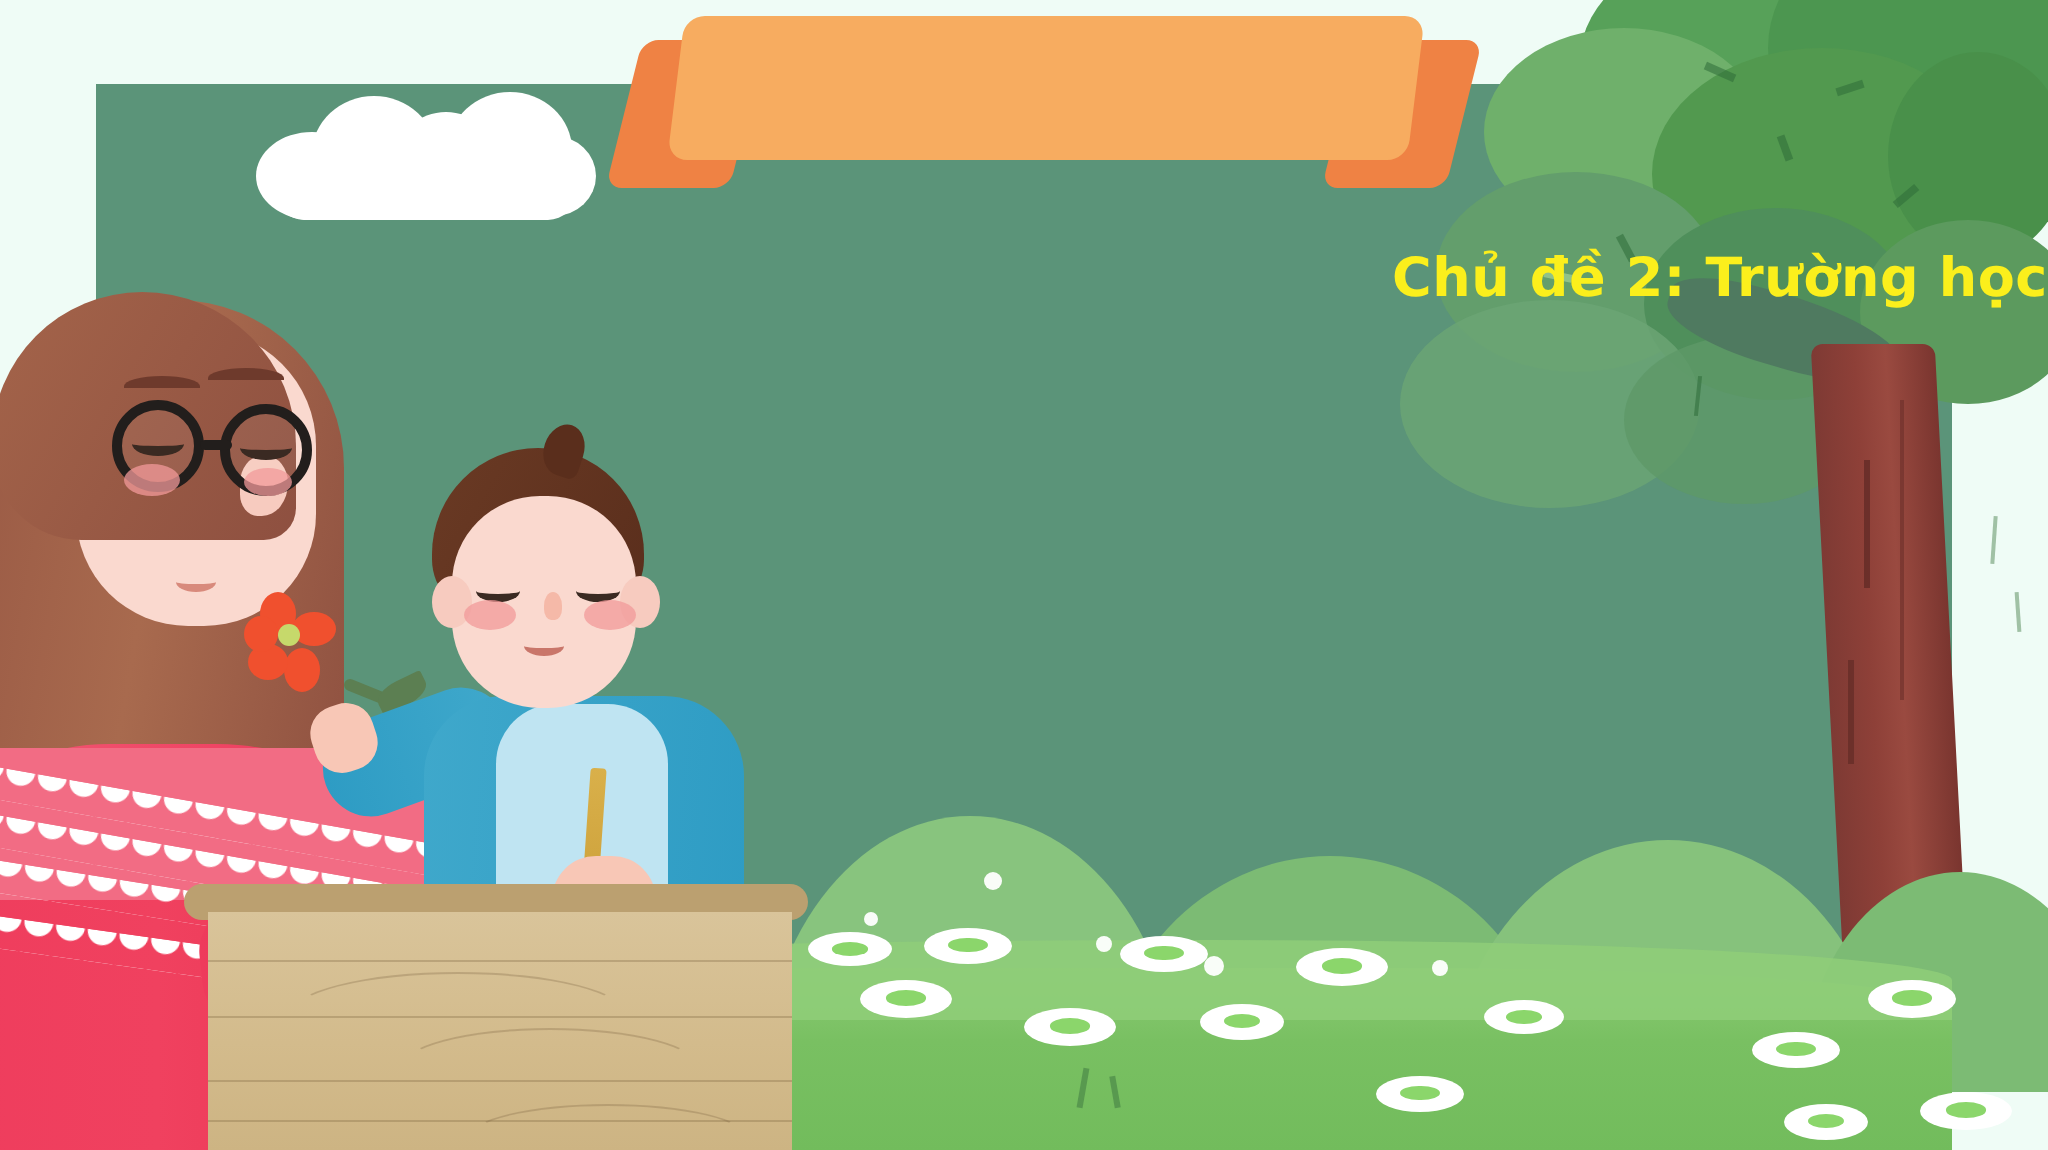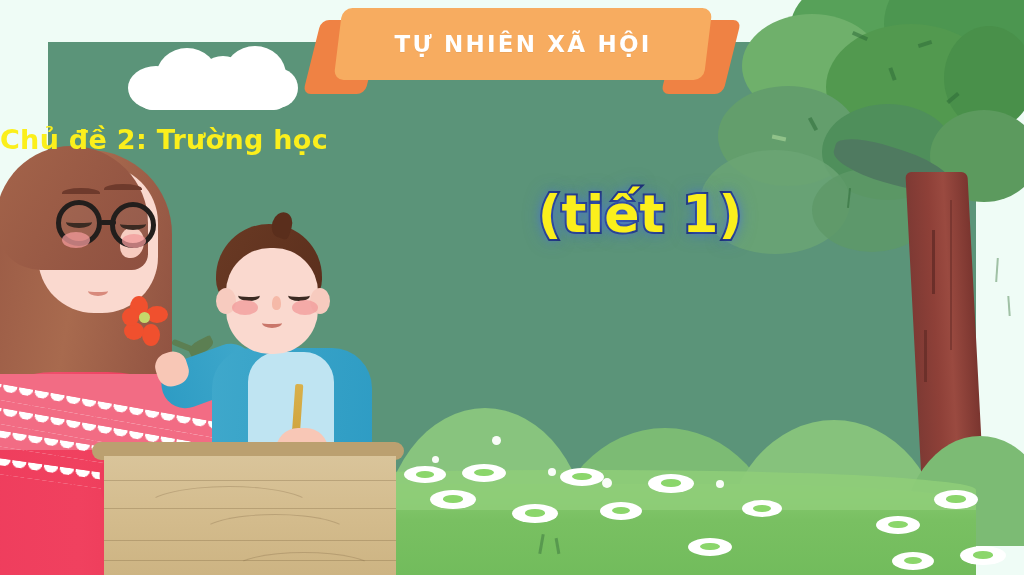--- a/index.html
+++ b/index.html
@@ -68,21 +68,21 @@
     display:flex; align-items:center; justify-content:center;
     color:#FFFFFF; font-weight:800; font-size:23px; letter-spacing:2.2px;
     font-family:"DejaVu Sans", sans-serif;
     text-shadow:0 1px 0 rgba(0,0,0,.05);
     white-space:nowrap;
   }
 
   
   .subtitle{
     position:absolute; left:0; top:124px; width:1024px;
-    text-align:left;
+    text-align:right;
     color:#FBEF1C;
     font-size:27px; font-weight:800;
     font-family:"DejaVu Sans", sans-serif;
     letter-spacing:.3px;
     z-index:30;
   }
   .maintitle{
     position:absolute; left:300px; top:190px; width:680px;
     text-align:center;
     z-index:30;
@@ -453,22 +453,20 @@
       <div class="grainarc" style="left:40px; top:30px; width:170px; height:44px;"></div>
       <div class="grainarc" style="left:96px; top:58px; width:150px; height:40px;"></div>
       <div class="grainarc" style="left:130px;top:96px; width:140px; height:34px;"></div>
     </div>
   </div>
 
   <div class="ribbon-wrap">
     <div class="ribbon-tail left"></div>
     <div class="ribbon-tail right"></div>
     <div class="ribbon-main"></div>
-    <div class="ribbon-text">TỰ NHIÊN XÃ HỘI</div>
   </div>
 
   <div class="subtitle">Chủ đề 2: Trường học</div>
 
   <div class="maintitle">
-    <span class="ln l3">(tiết 1)</span>
   </div>
 
 </div>
 
 </body></html>

